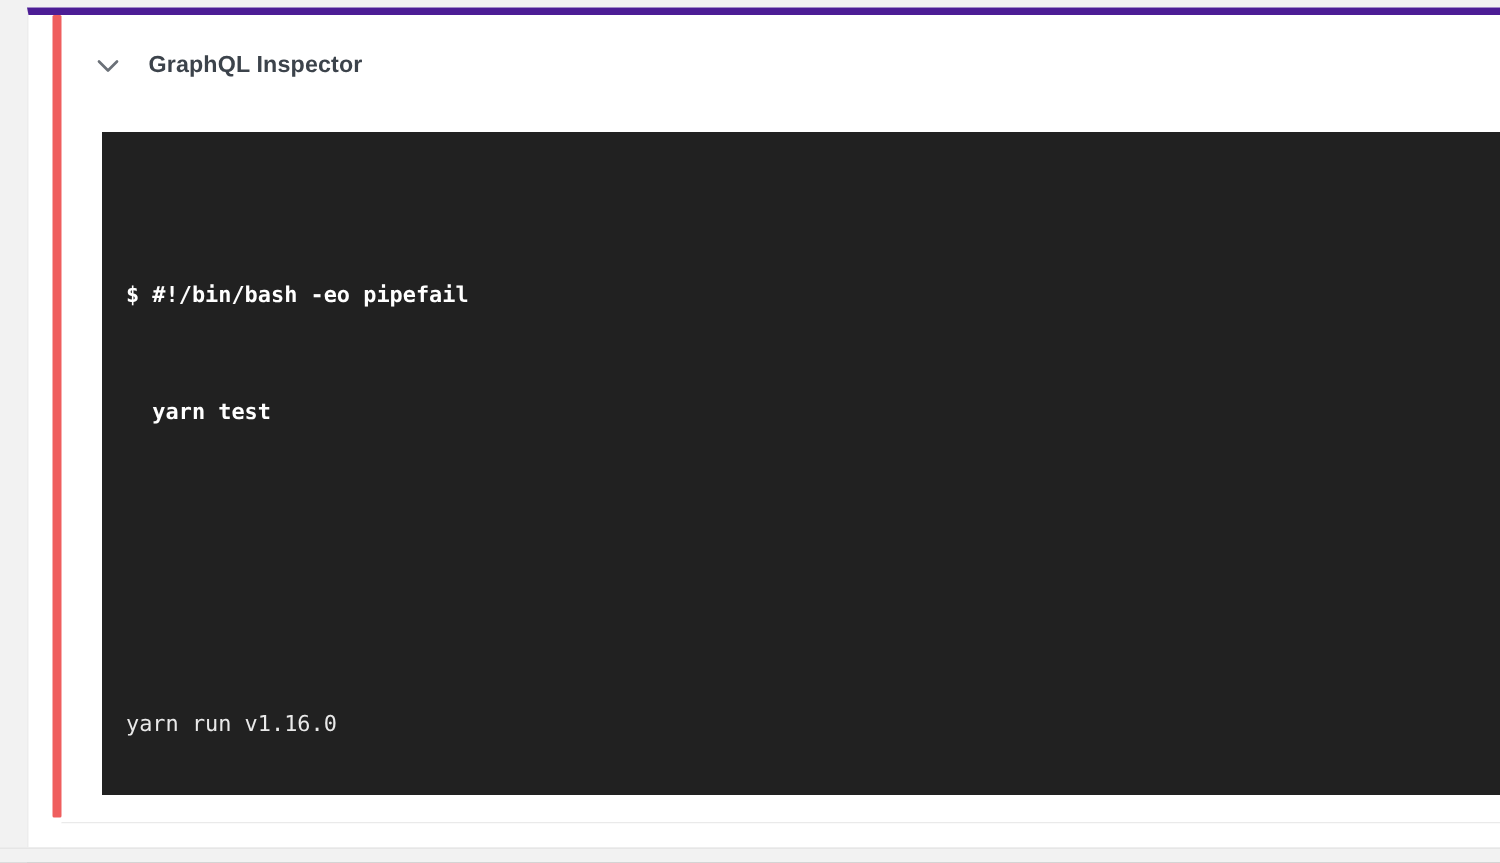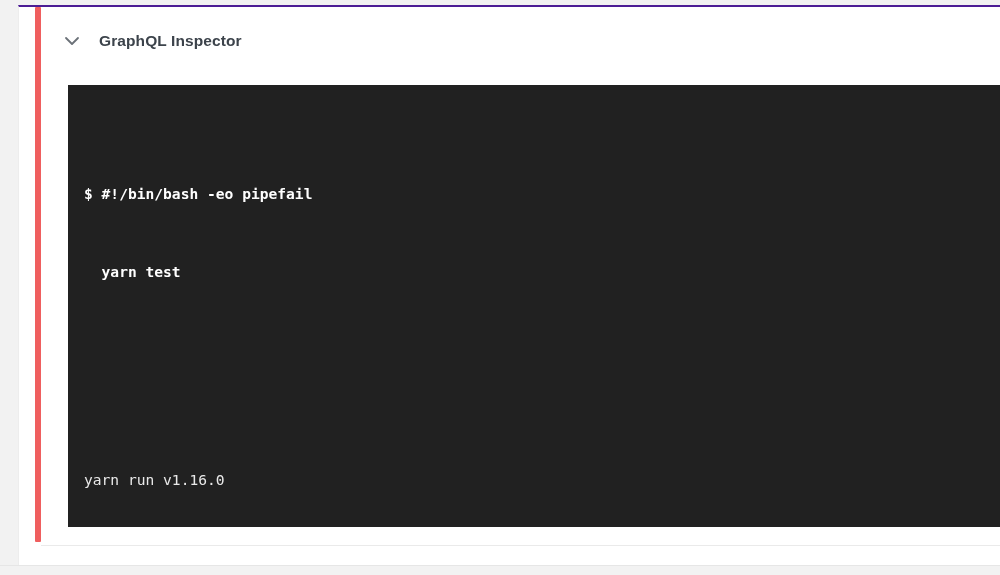--- a/index.html
+++ b/index.html
@@ -30,21 +30,21 @@
   }
 
   
   .check-card {
     position: absolute;
     left: 18px;
     top: 5px;
     width: 982px;
     height: 560px;
     background: #ffffff;
-    border-top: 2px solid #4c1d95;
+    border-top: 5px solid #4c1d95;
     border-left: 1px solid #ededed;
     overflow: hidden;
   }
 
   
   .status-rail {
     position: absolute;
     left: 16px;
     top: 0px;
     width: 6px;

